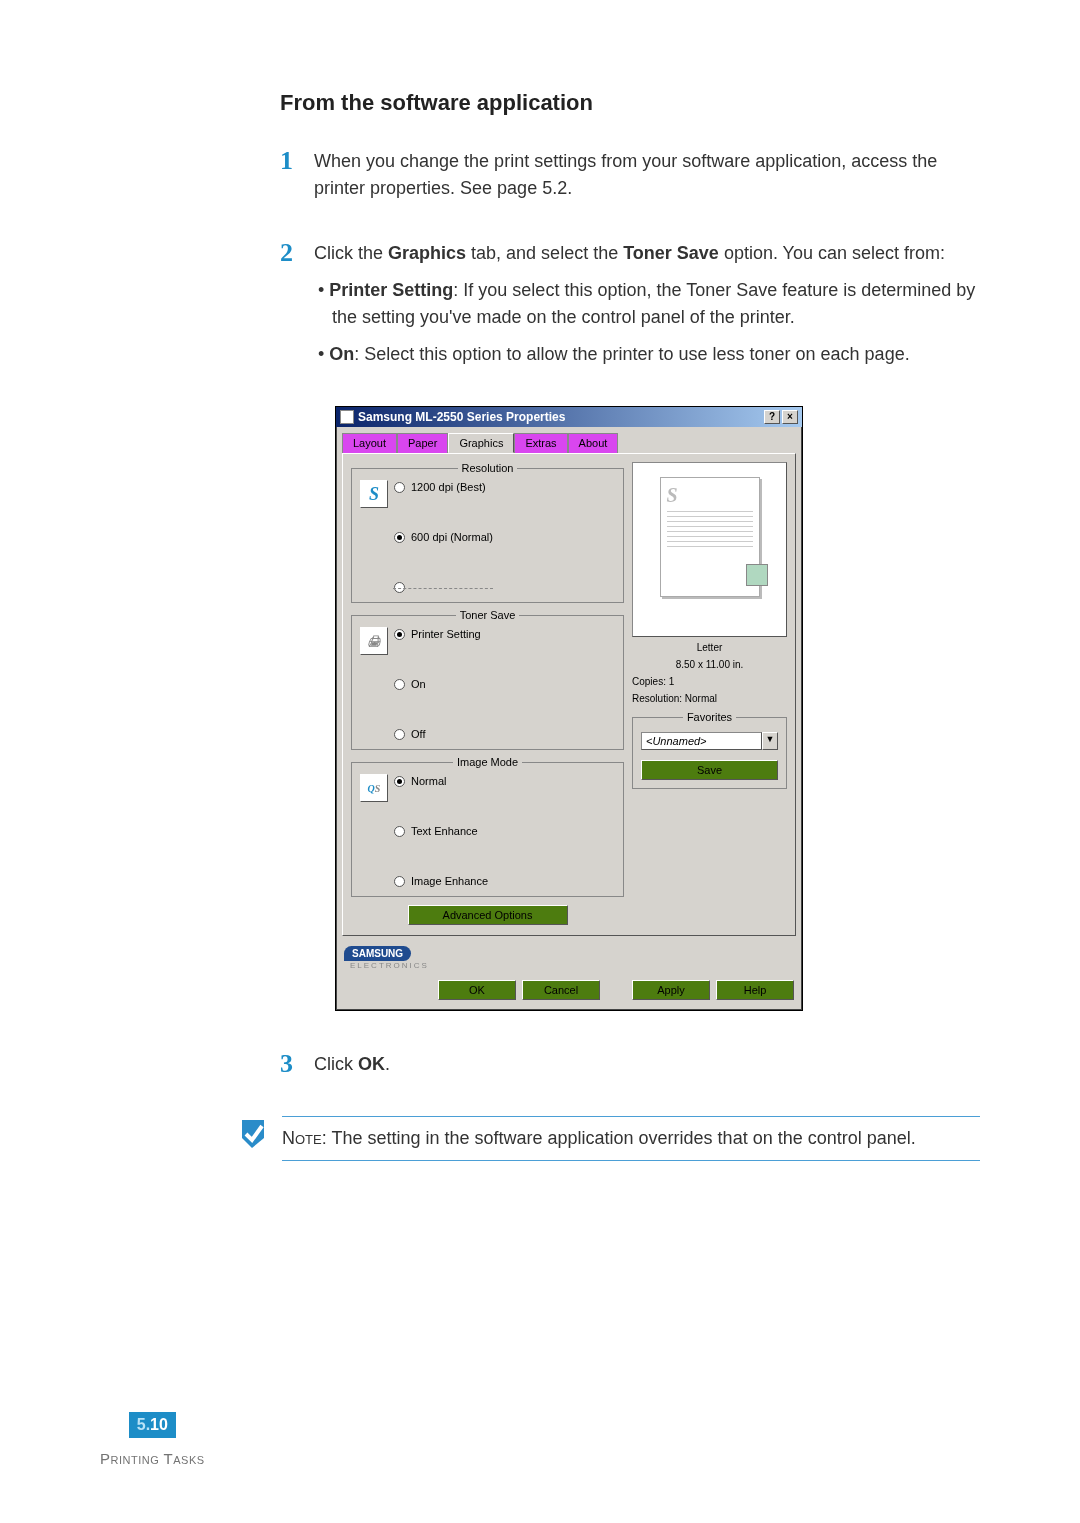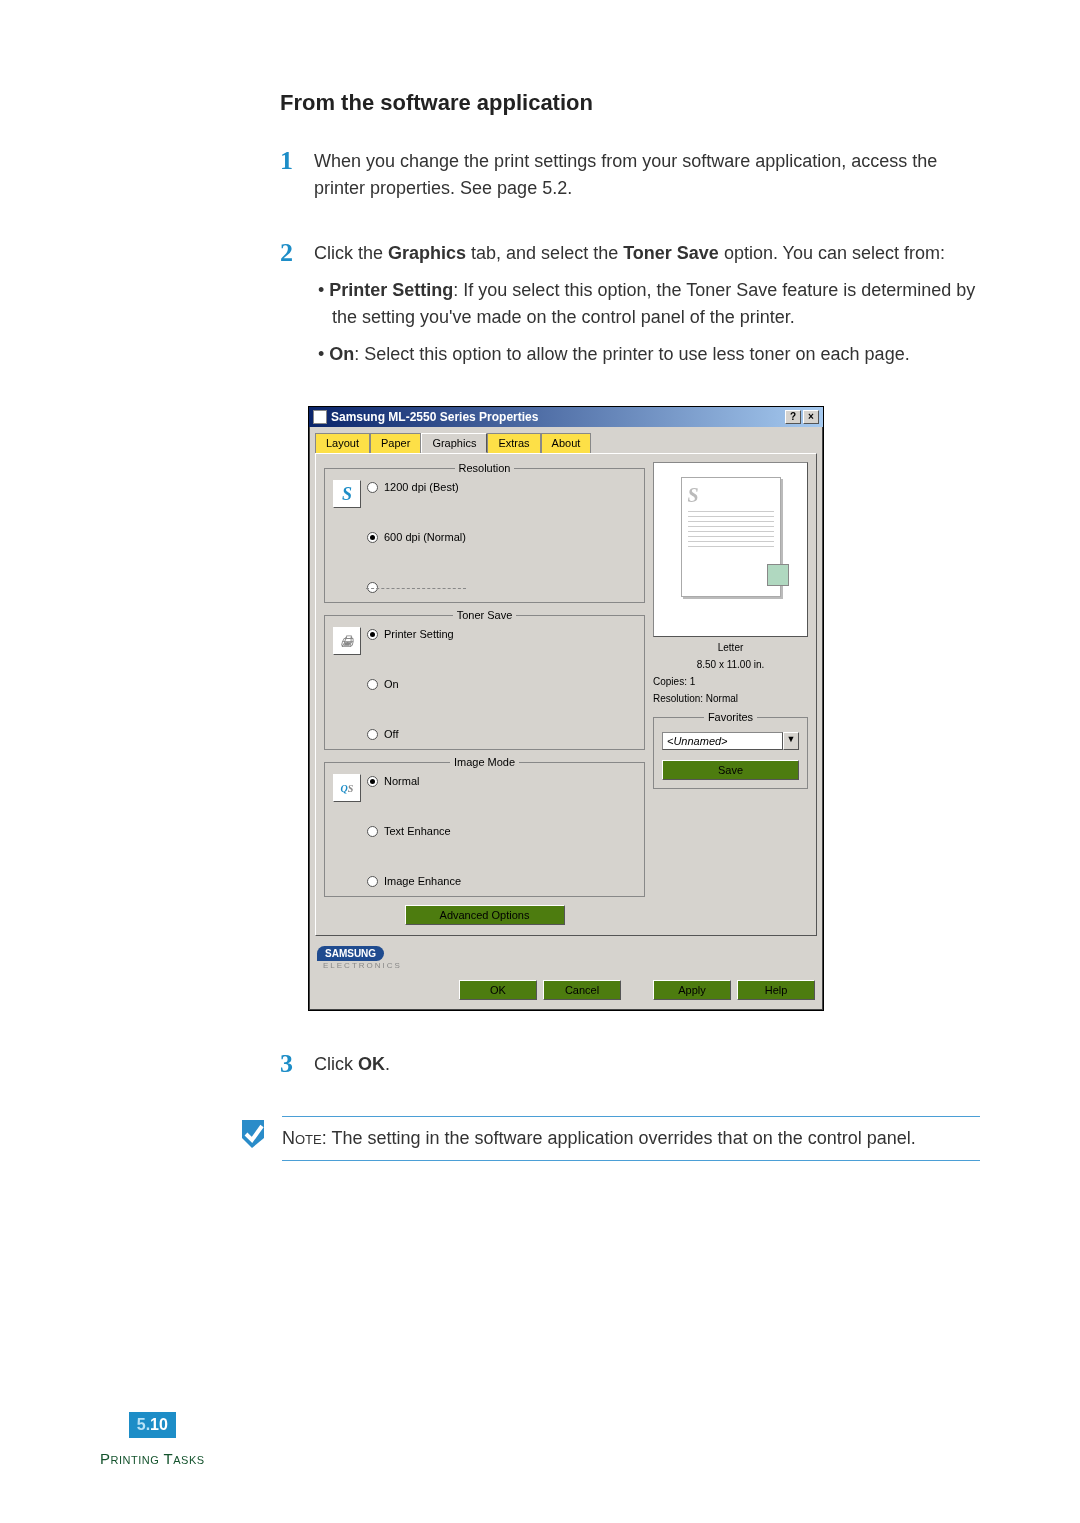--- a/index.html
+++ b/index.html
@@ -19,22 +19,22 @@
     font-weight: bold; width: 34px; flex-shrink: 0; line-height: 1;
   }
   .step-body { font-size: 18px; line-height: 1.5; color: #333; }
   .step-body p { margin-bottom: 10px; }
   .bullet { padding-left: 18px; text-indent: -14px; margin-bottom: 10px; }
   .bullet::before { content: "• "; }
   b { font-weight: bold; }
 
   
   .dialog {
-    margin: 12px 0 40px 28px;
-    width: 516px;
+    margin: 12px 0 40px 55px;
+    width: 468px;
     background: #d6d3ce;
     border: 1px solid #000;
     box-shadow: 0 0 0 1px #444 inset;
     font-family: Tahoma, sans-serif;
     font-size: 11px;
     color: #000;
   }
   .titlebar {
     background: linear-gradient(to right,#0a246a,#a6caf0);
     color:#fff; padding:3px 4px;
@@ -46,21 +46,21 @@
   .titlebar-btns { display:flex; gap:2px; }
   .titlebar-btn {
     width:16px; height:14px; background:#d6d3ce;
     border:1px solid #fff; border-right-color:#555; border-bottom-color:#555;
     font-size:10px; font-weight:bold; text-align:center; line-height:12px;
     color:#000; cursor:pointer;
   }
   .tabs { display:flex; padding:6px 6px 0 6px; }
   .tab {
     padding:3px 10px;
-    background:#fde047;
+    background:#d946ef;
     border:1px solid #888;
     border-bottom:none;
     font-size:11px;
     cursor:pointer;
   }
   .tab.active {
     background:#d6d3ce;
     border:1px solid #fff;
     border-right-color:#555;
     border-bottom:1px solid #d6d3ce;
@@ -175,21 +175,21 @@
     position:absolute; left:100px; bottom:56px;
     display:flex; align-items:center; gap:12px;
     font-size:15px;
     flex-direction:column;
   }
   .page-badge {
     background:#1d8dc7; color:#fff; font-weight:bold;
     padding:4px 8px; font-size:16px;
   }
   .page-badge .dim { color:#b9e2f7; }
-  .footer-text { color:#14532d; font-variant:small-caps; letter-spacing:0.5px;text-align:right; }
+  .footer-text { color:#737373; font-variant:small-caps; letter-spacing:0.5px;text-align:right; }
 </style>
 </head>
 <body>
 
 <div class="content">
   <h2>From the software application</h2>
 
   <div class="step">
     <div class="step-num">1</div>
     <div class="step-body">

